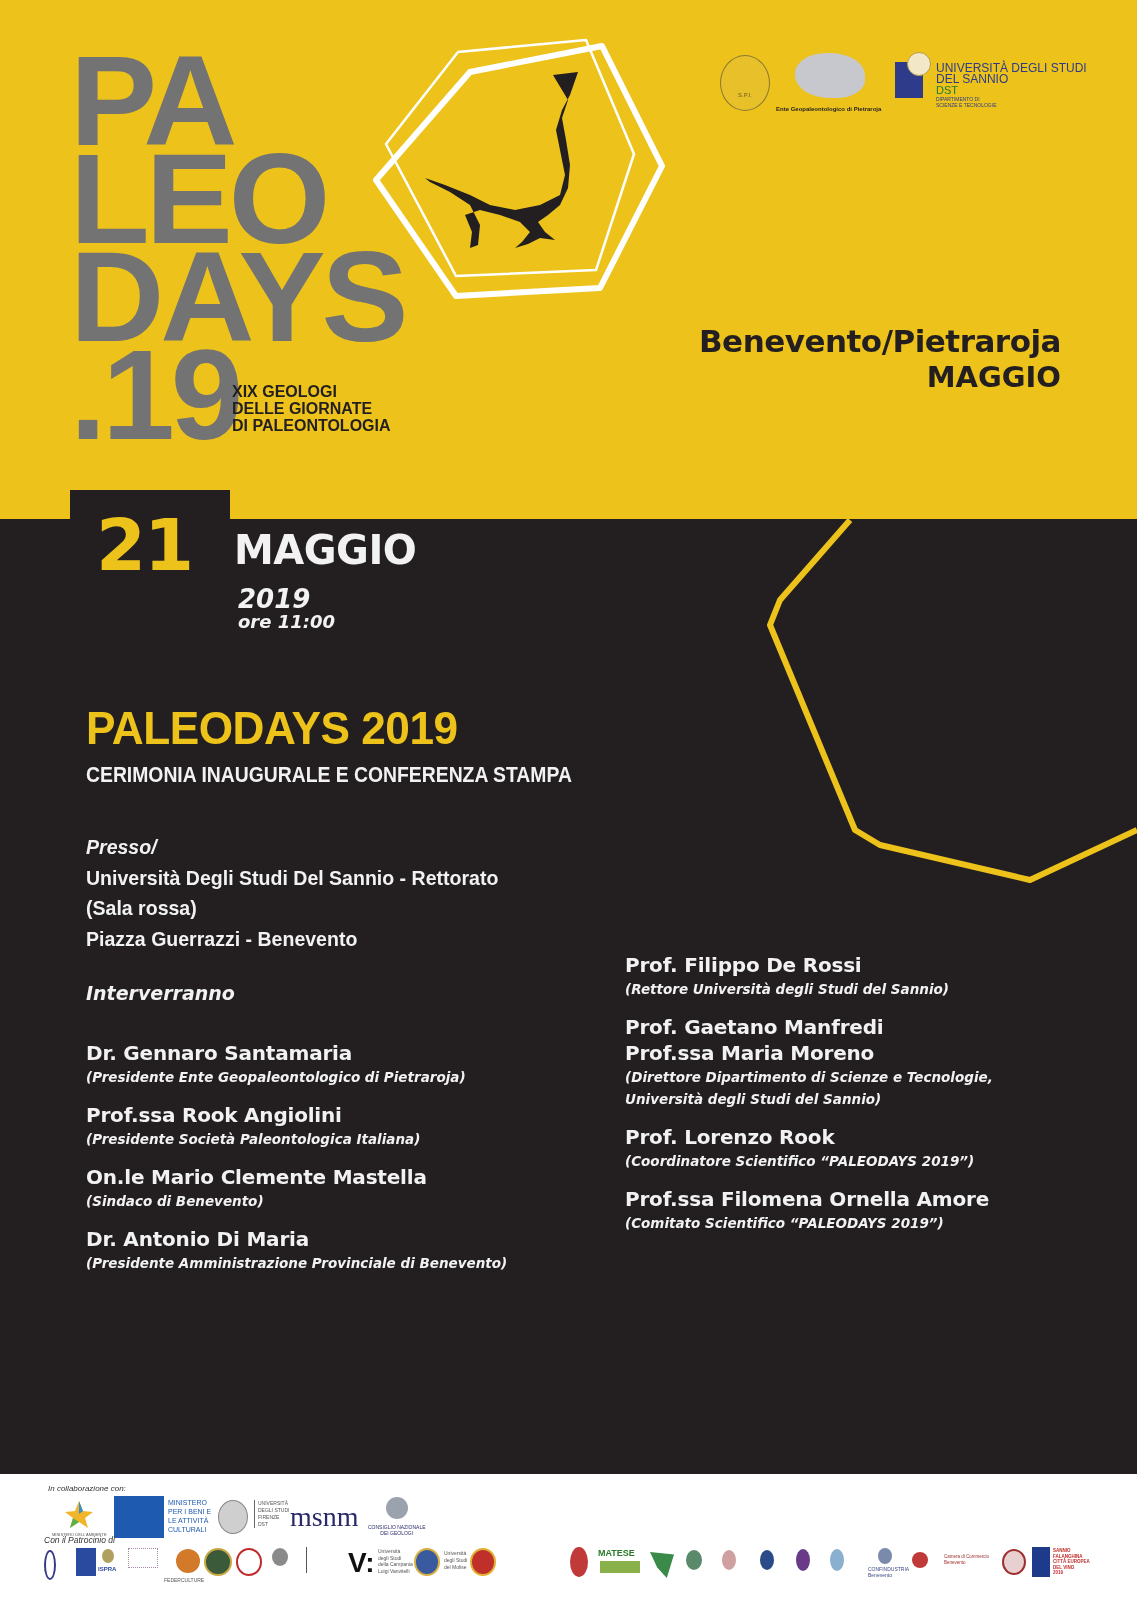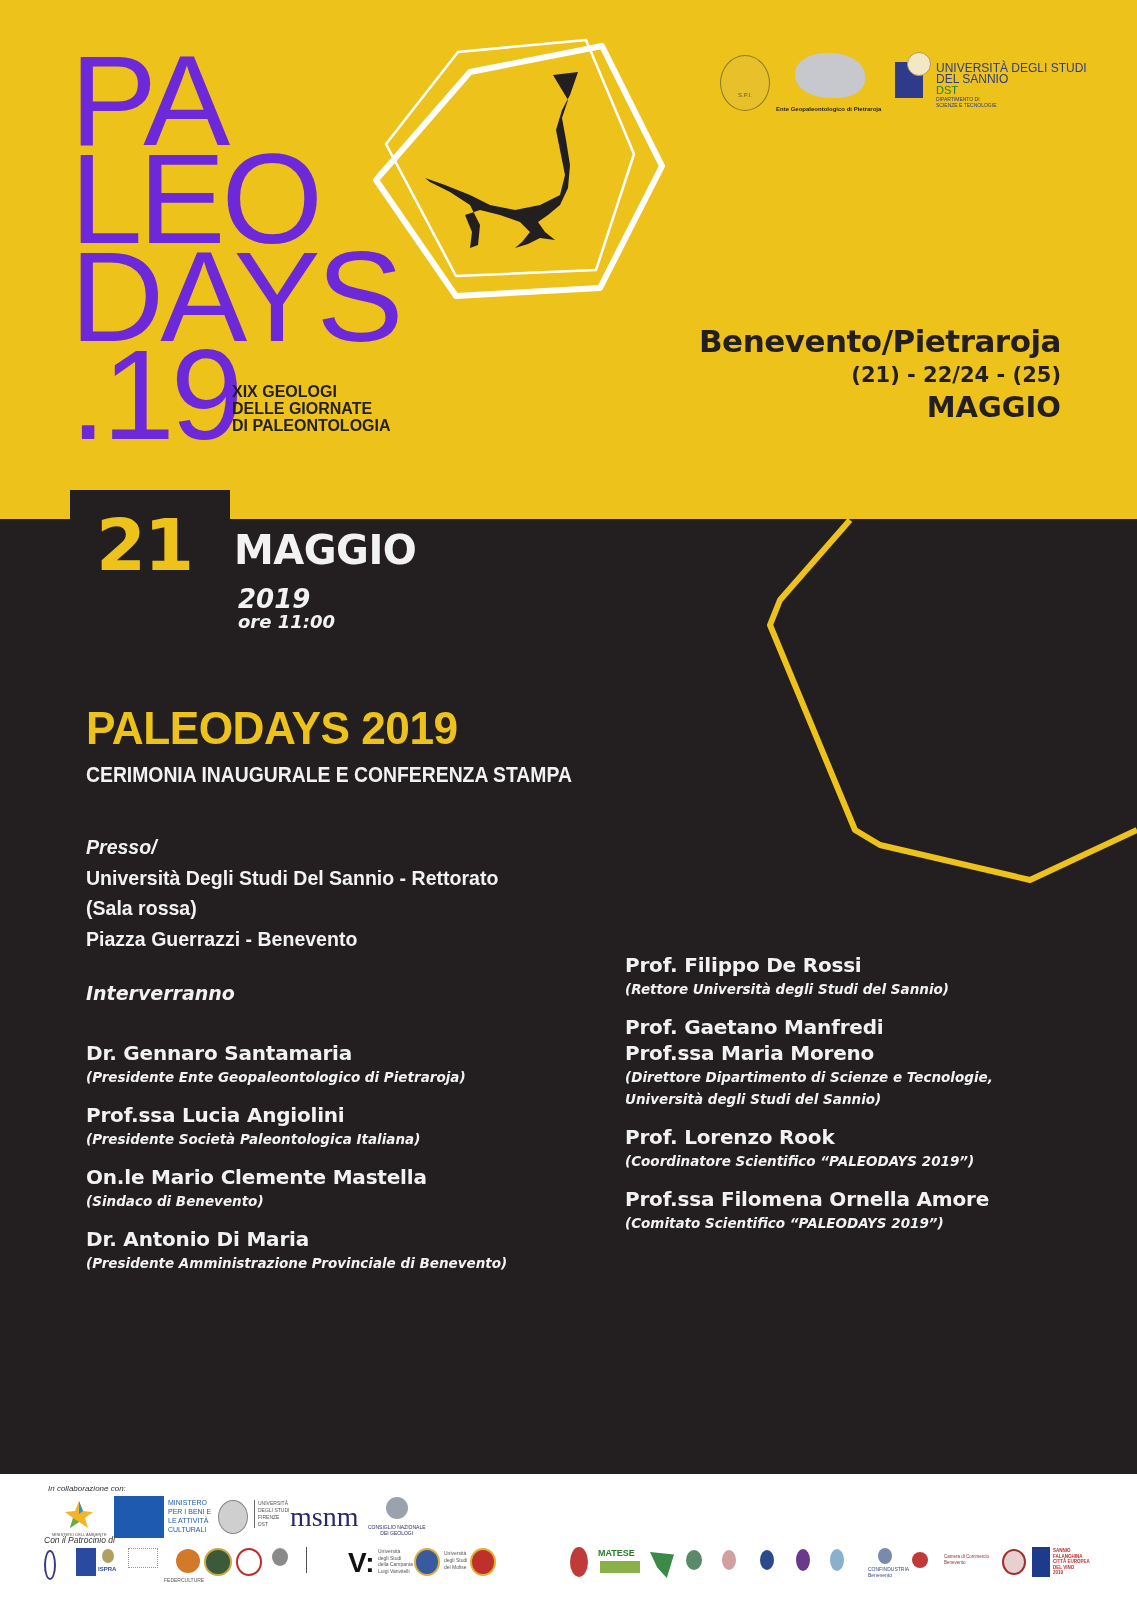--- a/index.html
+++ b/index.html
@@ -5,21 +5,21 @@
   * { margin:0; padding:0; box-sizing:border-box; }
   html, body { width:1137px; height:1600px; overflow:hidden; background:#ffffff; }
   body { position:relative; font-family:"Liberation Sans", sans-serif; }
 
   .top { position:absolute; left:0; top:0; width:1137px; height:519px; background:#ecc21b; }
   .dark { position:absolute; left:0; top:519px; width:1137px; height:955px; background:#231f20; }
   .date-tab { position:absolute; left:70px; top:490px; width:160px; height:40px; background:#231f20; }
   .footer { position:absolute; left:0; top:1474px; width:1137px; height:126px; background:#ffffff; }
 
   
-  .logotype { position:absolute; left:70px; top:52px; color:#6d28d9; font-family:"Liberation Sans", sans-serif; font-weight:normal; }
+  .logotype { position:absolute; left:70px; top:52px; color:#737373; font-family:"Liberation Sans", sans-serif; font-weight:bold; }
   .logotype .line { display:block; font-size:128px; line-height:98px; letter-spacing:-4px; transform:scaleX(1.02); transform-origin:left; }
   .edition { position:absolute; left:232px; top:383px; color:#231f20; font-size:16px; font-weight:bold; line-height:17px; }
   .edition span { display:block; }
 
   
   .logo-spi { position:absolute; left:720px; top:55px; width:50px; height:56px; border-radius:50%; border:1px solid #8a7a30; background:#e8c02a; }
   .logo-spi-txt { position:absolute; left:0; width:100%; top:36px; font-size:6px; text-align:center; color:#6a5a20; }
   .logo-ente { position:absolute; left:795px; top:53px; width:70px; height:45px; border-radius:45% 50% 40% 50%; background:#c6c8ce; }
   .logo-ente-cap { position:absolute; left:776px; top:106px; font-size:6px; color:#231f20; font-weight:bold; white-space:nowrap; }
   .logo-unisannio-box { position:absolute; left:895px; top:62px; width:28px; height:36px; background:#2d3b8a; }
@@ -108,21 +108,20 @@
 <div class="logo-unisannio-txt">
   <div>UNIVERSITÀ DEGLI STUDI</div>
   <div>DEL SANNIO</div>
   <div class="dst">DST</div>
   <span class="small">DIPARTIMENTO DI</span>
   <span class="small">SCIENZE E TECNOLOGIE</span>
 </div>
 
 <div class="loc">
   <span class="city">Benevento/Pietraroja</span>
-  <span class="dates">(21) - 22/24 - (25)</span>
   <span class="month">MAGGIO</span>
 </div>
 
 <div class="day">21</div>
 <div class="month-big">MAGGIO</div>
 <div class="year">2019</div>
 <div class="time">ore 11:00</div>
 
 <div class="title">PALEODAYS 2019</div>
 <div class="subtitle">CERIMONIA INAUGURALE E CONFERENZA STAMPA</div>
@@ -135,21 +134,21 @@
 </div>
 
 <div class="interv">Interverranno</div>
 
 <div class="speakers left">
   <div class="spk">
     <div class="spk-name">Dr. Gennaro Santamaria</div>
     <div class="spk-role">(Presidente Ente Geopaleontologico di Pietraroja)</div>
   </div>
   <div class="spk">
-    <div class="spk-name">Prof.ssa Lucia Angiolini</div>
+    <div class="spk-name">Prof.ssa Rook Angiolini</div>
     <div class="spk-role">(Presidente Società Paleontologica Italiana)</div>
   </div>
   <div class="spk">
     <div class="spk-name">On.le Mario Clemente Mastella</div>
     <div class="spk-role">(Sindaco di Benevento)</div>
   </div>
   <div class="spk">
     <div class="spk-name">Dr. Antonio Di Maria</div>
     <div class="spk-role">(Presidente Amministrazione Provinciale di Benevento)</div>
   </div>

